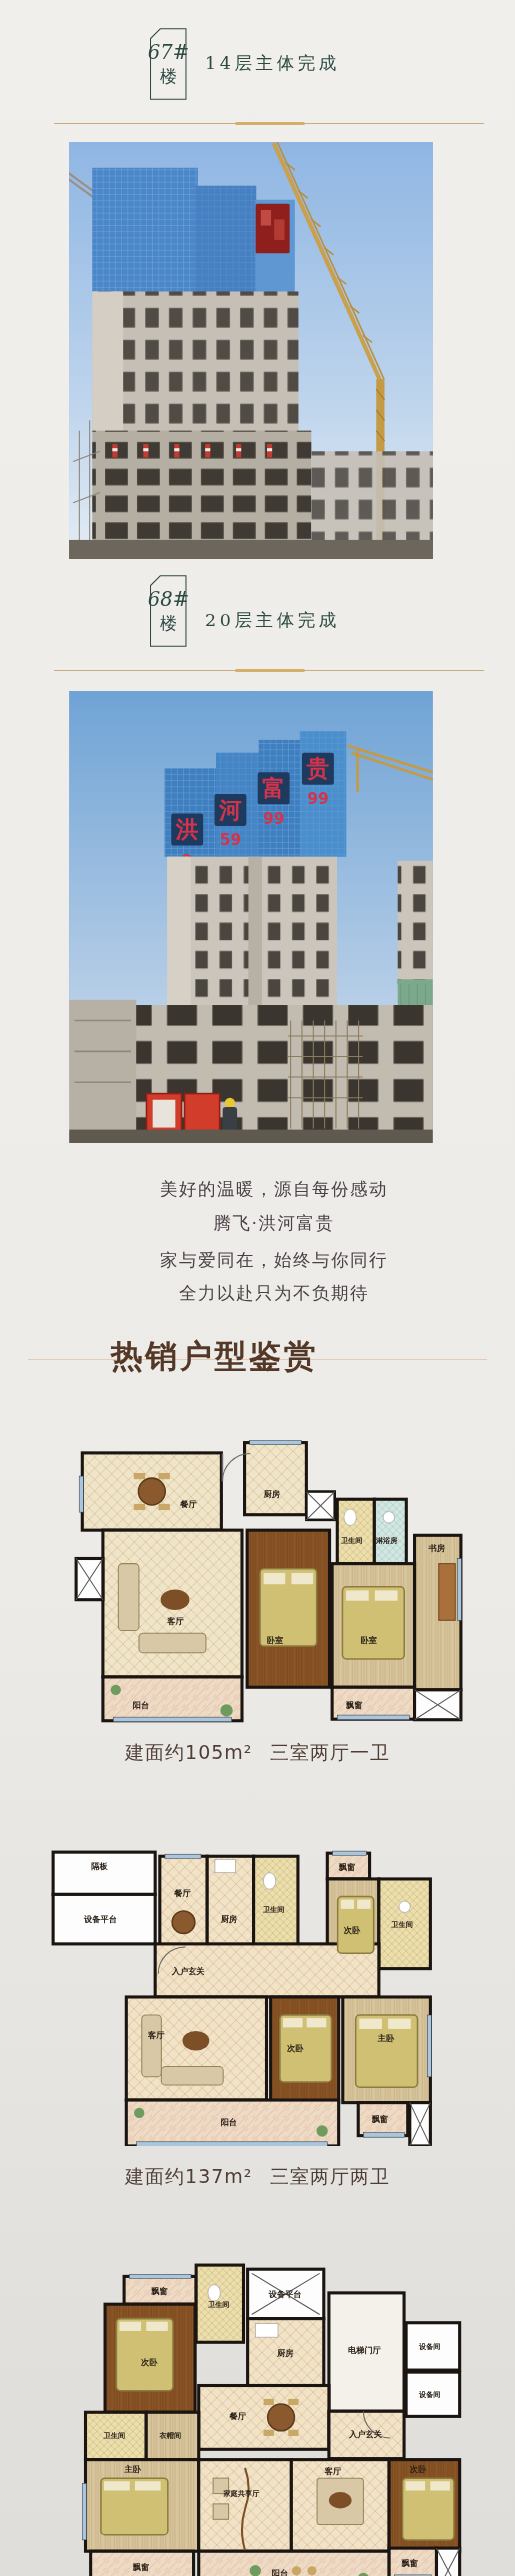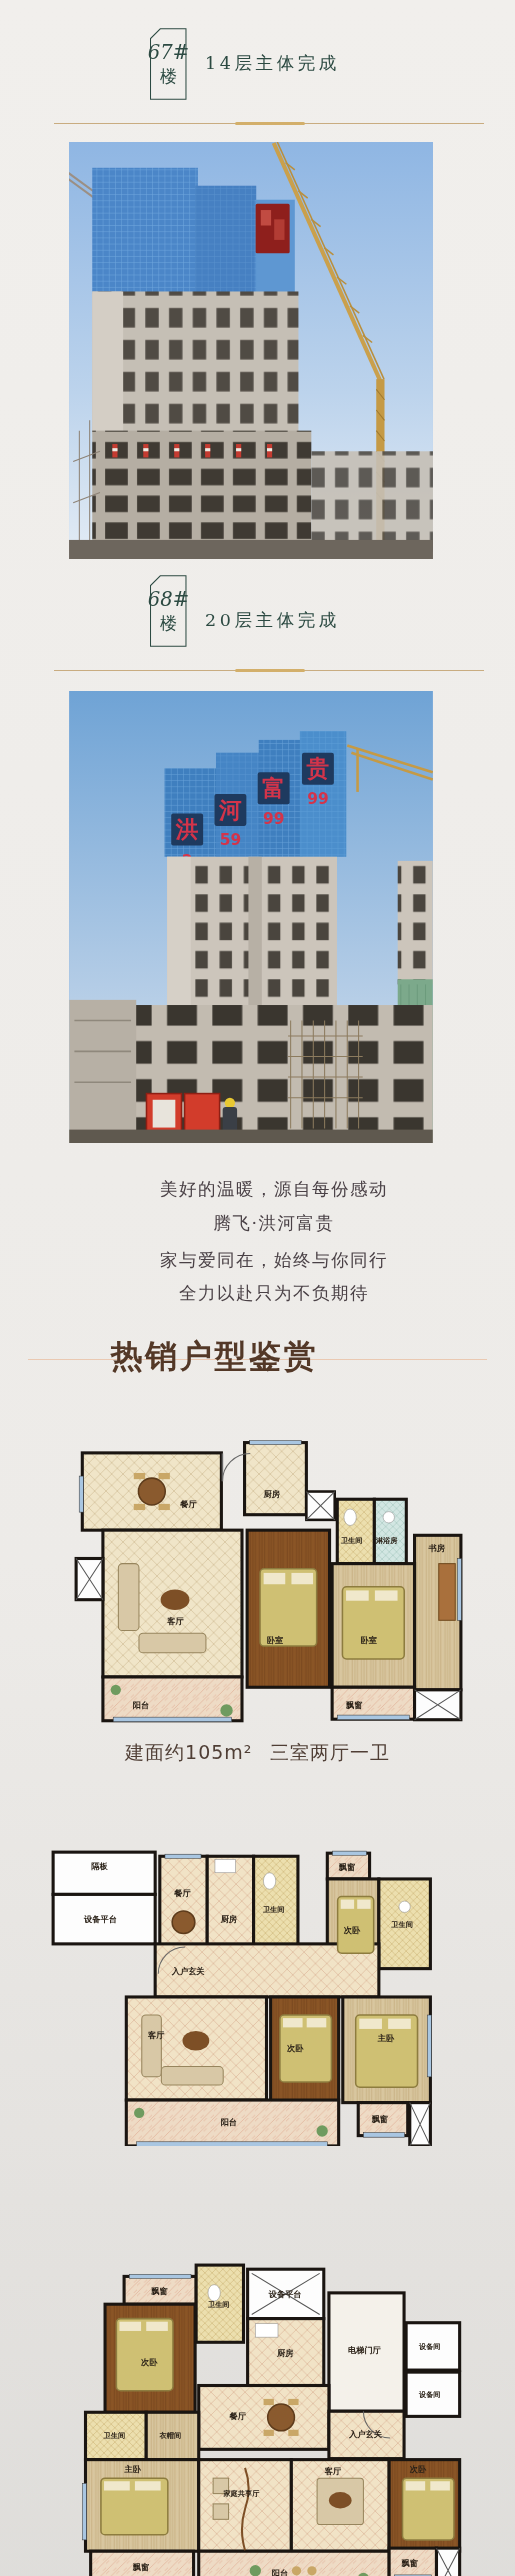--- a/index.html
+++ b/index.html
@@ -423,20 +423,23 @@
       <text x="572" y="160">次卧</text>
       <text x="664" y="150" class="small">卫生间</text>
       <text x="238" y="240">入户玄关</text>
       <text x="192" y="365">客厅</text>
       <text x="462" y="390">次卧</text>
       <text x="638" y="370">主卧</text>
       <text x="333" y="533">阳台</text>
       <text x="626" y="527">飘窗</text>
     </svg>
   </div>
+  <div class="plan-caption" style="top:2165px;">
+    <span>建面约137m²</span><span class="gap"></span><span>三室两厅两卫</span>
+  </div>
 
   <div class="plan" style="left:75px;top:2262px;">
     <svg width="390" height="334" viewBox="0 0 757 649">
       <defs>
         <pattern id="cT" width="22" height="22" patternUnits="userSpaceOnUse">
           <rect width="22" height="22" fill="#f1e3c6"></rect>
           <path d="M0 11 L11 0 L22 11 L11 22 Z" fill="none" stroke="#d4a98b" stroke-width="1"></path>
         </pattern>
         <pattern id="cW" width="18" height="18" patternUnits="userSpaceOnUse">
           <rect width="18" height="18" fill="#8a5526"></rect>

